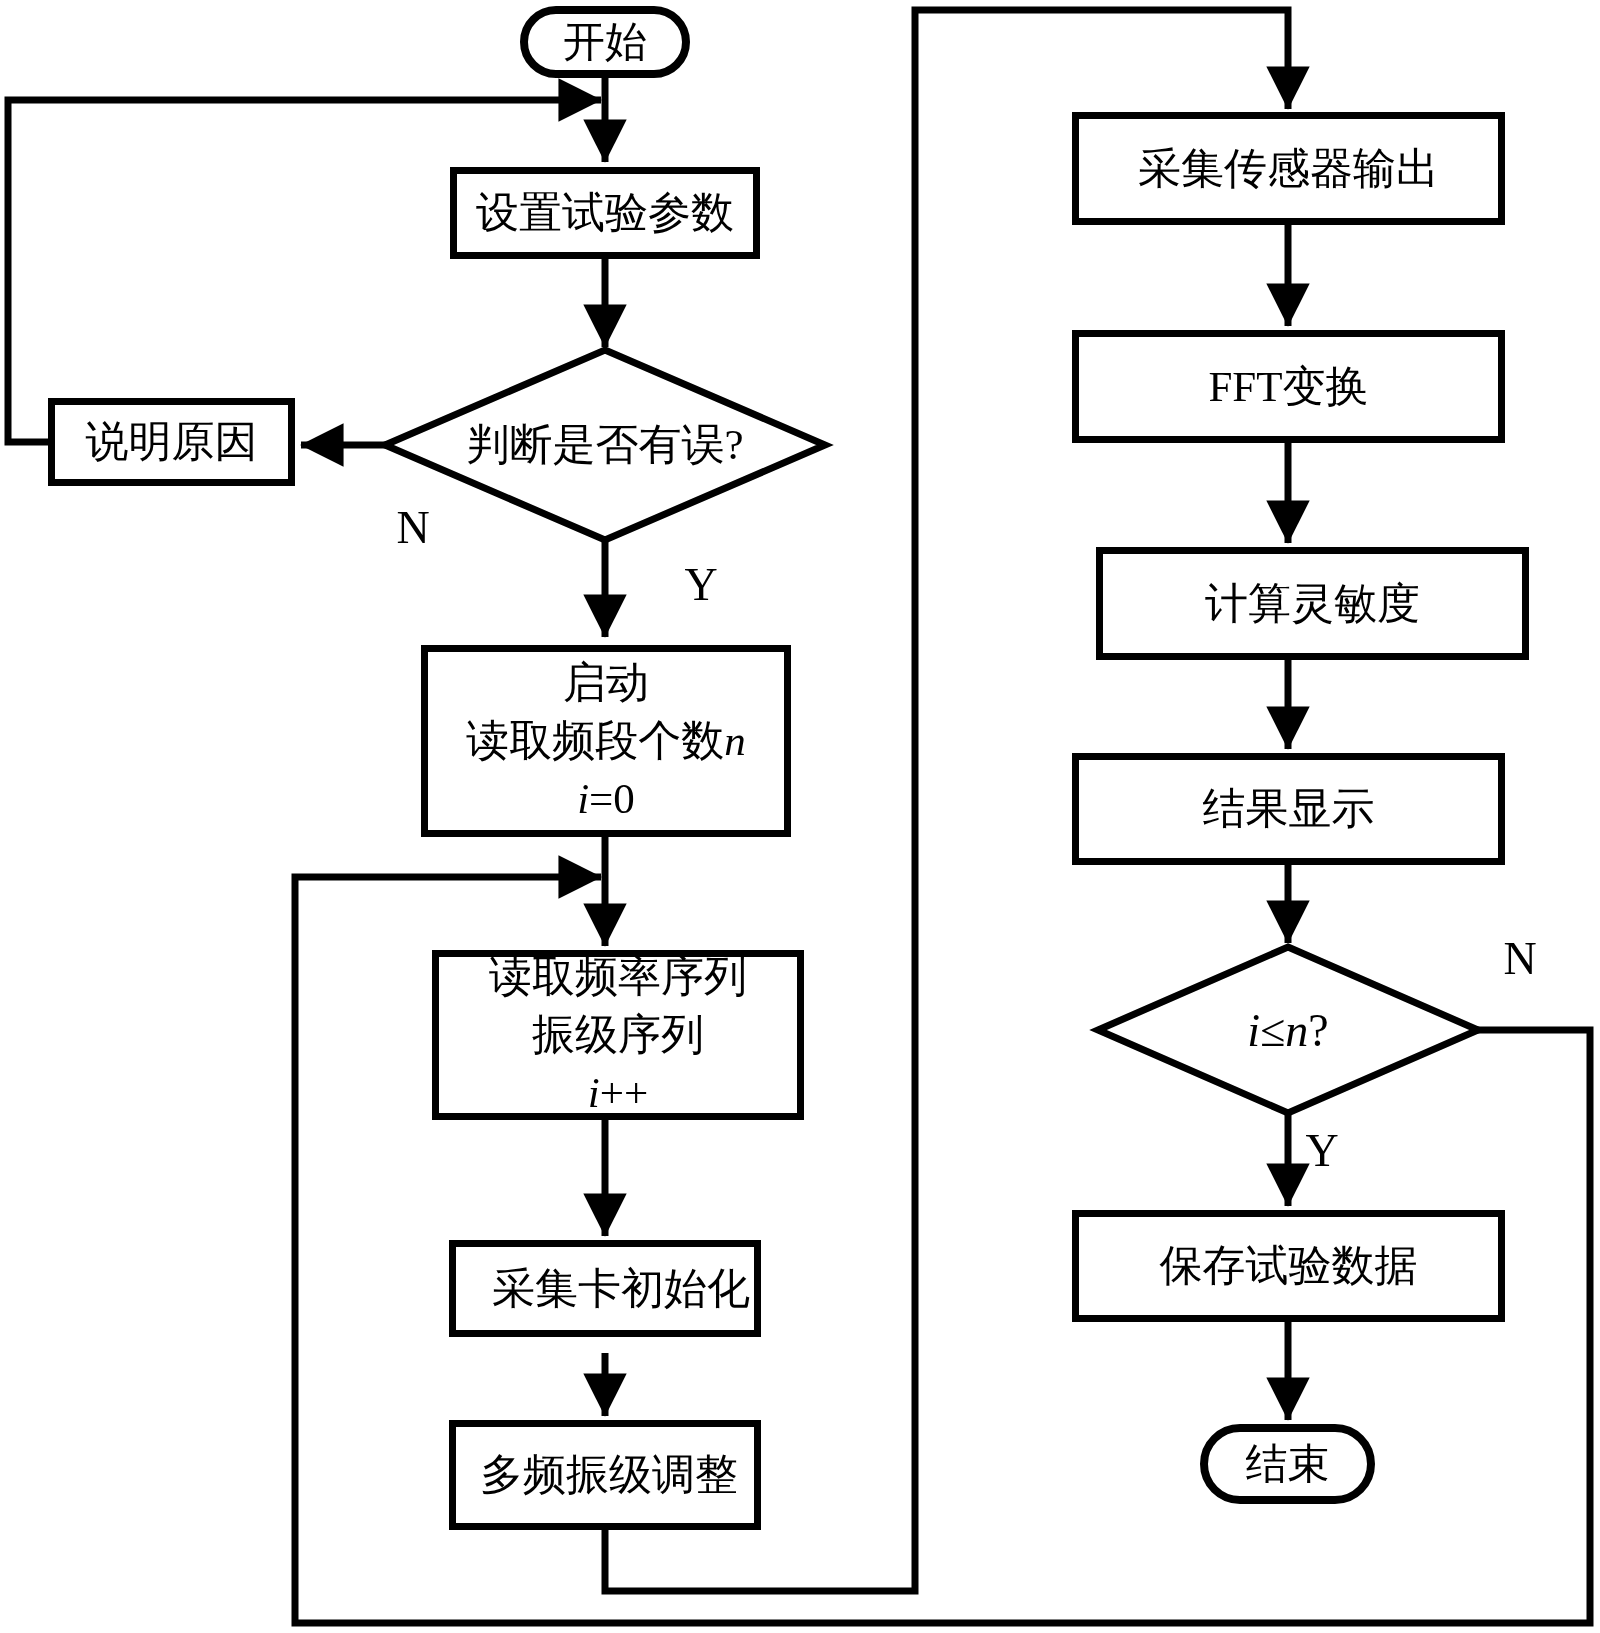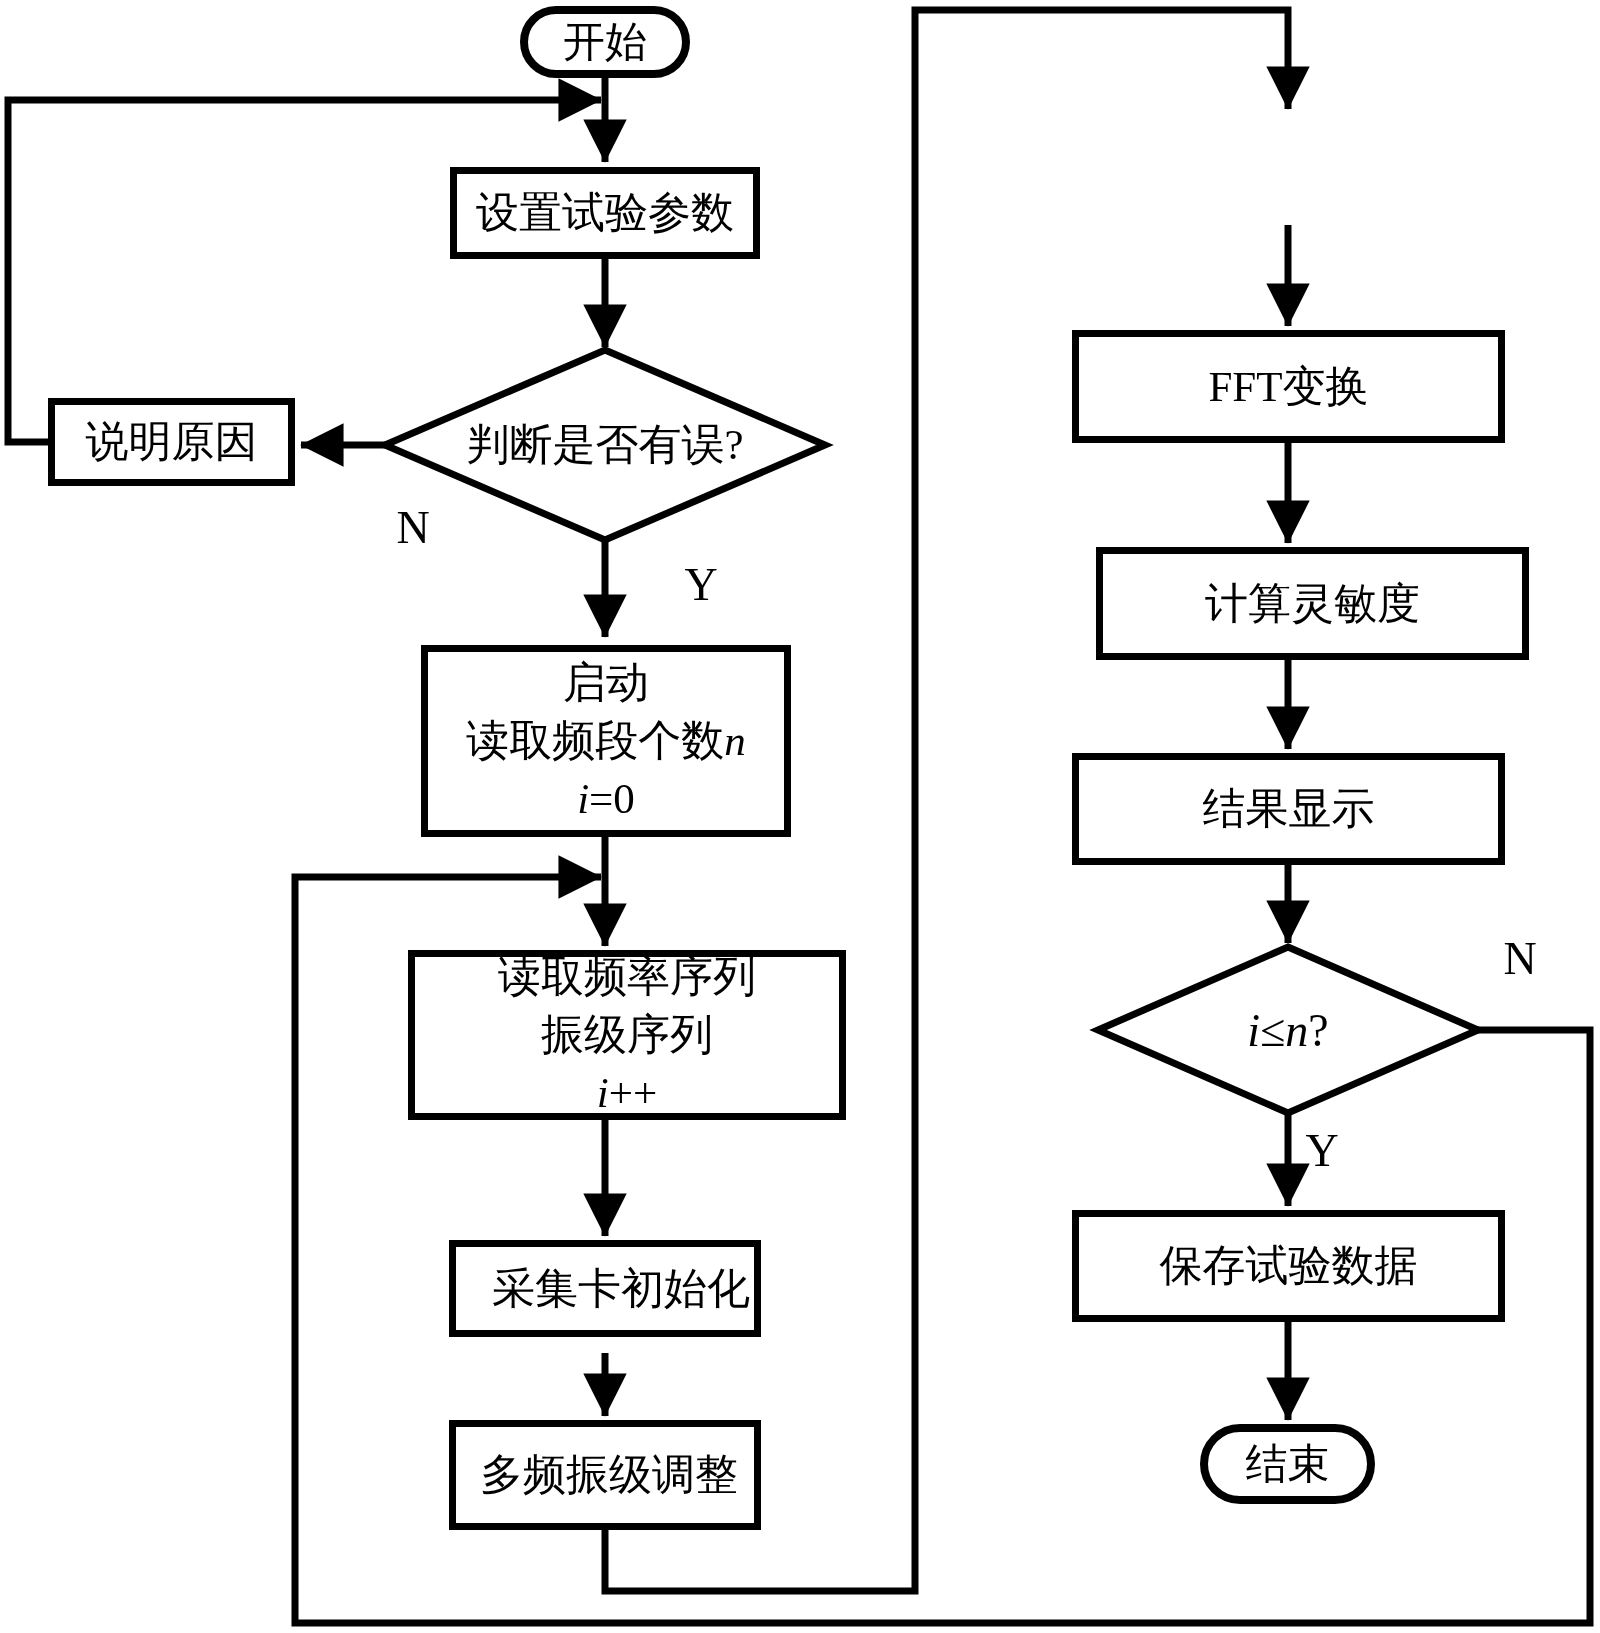--- a/index.html
+++ b/index.html
@@ -82,34 +82,37 @@
   <div class="node process" style="left:48px;top:398px;width:247px;height:88px;">
     <span>说明原因</span>
   </div>
 
   <div class="node process multiline" style="left:421px;top:645px;width:370px;height:192px;">
     <div><span>启动</span></div>
     <div><span>读取频段个数</span><span class="var">n</span></div>
     <div><span class="var">i</span><span>=0</span></div>
   </div>
 
-  <div class="node process multiline" style="left:408px;top:950px;width:438px;height:170px;">
+  <div class="node process multiline" style="left:432px;top:950px;width:372px;height:170px;">
     <div><span>读取频率序列</span></div>
     <div><span>振级序列</span></div>
     <div><span class="var">i</span><span>++</span></div>
   </div>
 
   <div class="node process" style="left:449px;top:1240px;width:312px;height:97px;padding-left:32px;">
     <span>采集卡初始化</span>
   </div>
 
   <div class="node process" style="left:449px;top:1420px;width:312px;height:110px;padding-left:8px;">
     <span>多频振级调整</span>
   </div>
 
+  <div class="node process" style="left:1072px;top:112px;width:433px;height:113px;">
+    <span>采集传感器输出</span>
+  </div>
 
   <div class="node process" style="left:1072px;top:330px;width:433px;height:113px;">
     <span>FFT变换</span>
   </div>
 
   <div class="node process" style="left:1072px;top:547px;width:433px;height:113px;margin-left:24px;">
     <span>计算灵敏度</span>
   </div>
 
   <div class="node process" style="left:1072px;top:753px;width:433px;height:112px;">

